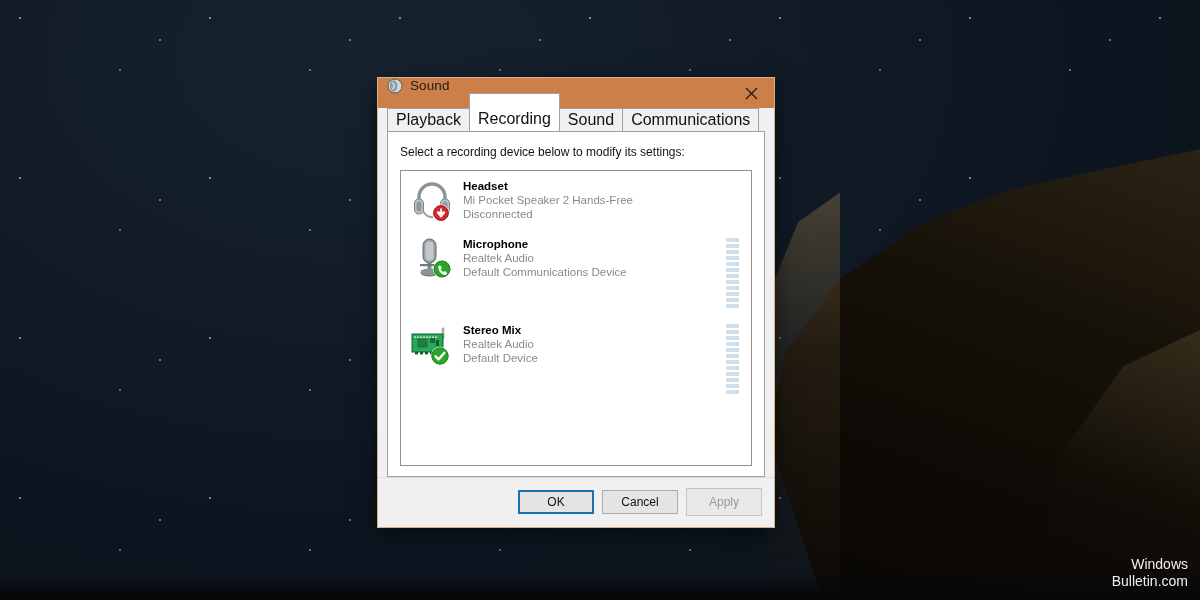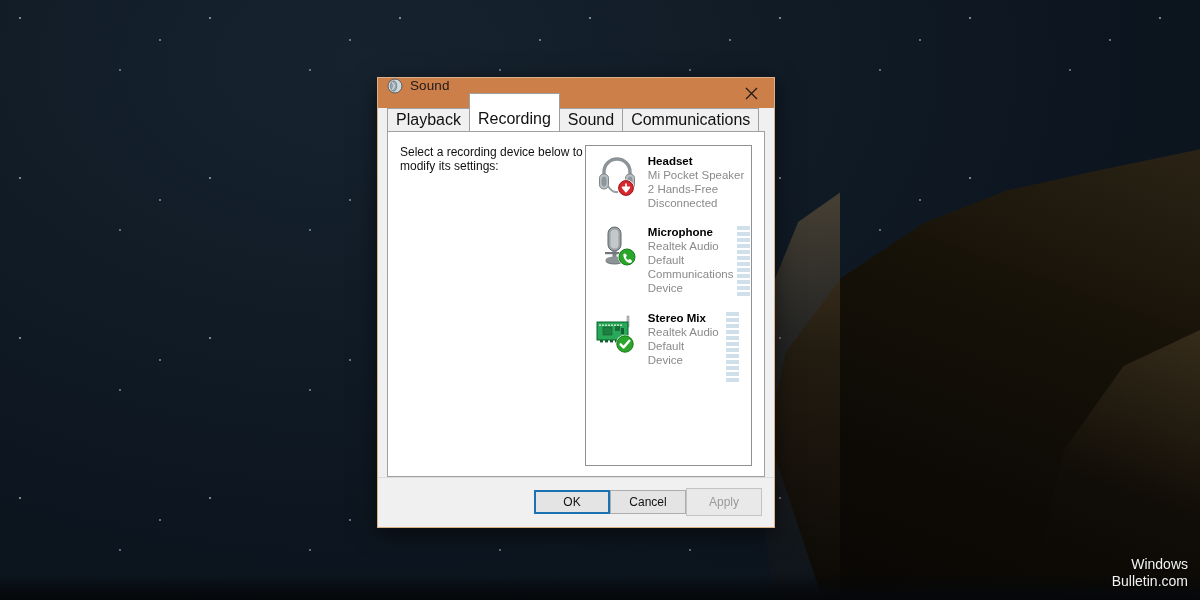--- a/index.html
+++ b/index.html
@@ -167,20 +167,21 @@
 
   .tabpanel {
     flex: 1 1 auto;
     background: #fff;
     border: 1px solid #a0a0a0;
     margin: 0 9px 0 9px;
     position: relative;
     z-index: 2;
     box-sizing: border-box;
     display: flex;
+    flex-direction: column;
     padding: 13px 12px 10px 12px;
   }
   .panel-label {
     font-size: 12px;
     color: #111;
     margin-bottom: 11px;
   }
 
   .devicelist {
     border: 1px solid #919191;
@@ -275,20 +276,21 @@
   }
 
   .footer {
     flex: 0 0 auto;
     background: #f0f0f0;
     border-top: 1px solid #dcdcdc;
     display: flex;
     align-items: center;
     justify-content: flex-end;
     padding: 10px 12px 11px 12px;
+    gap: 8px;
   }
   .btn.ok {
     background: #e4e4e4;
     border: 2px solid #1a73b0;
     min-width: 76px;
     height: 24px;
   }
   .btn.cancel { background: #e4e4e4; border: 1px solid #adadad; min-width: 76px; height: 24px;}
   .btn.apply { min-width: 76px; height: 28px; }
 </style>

